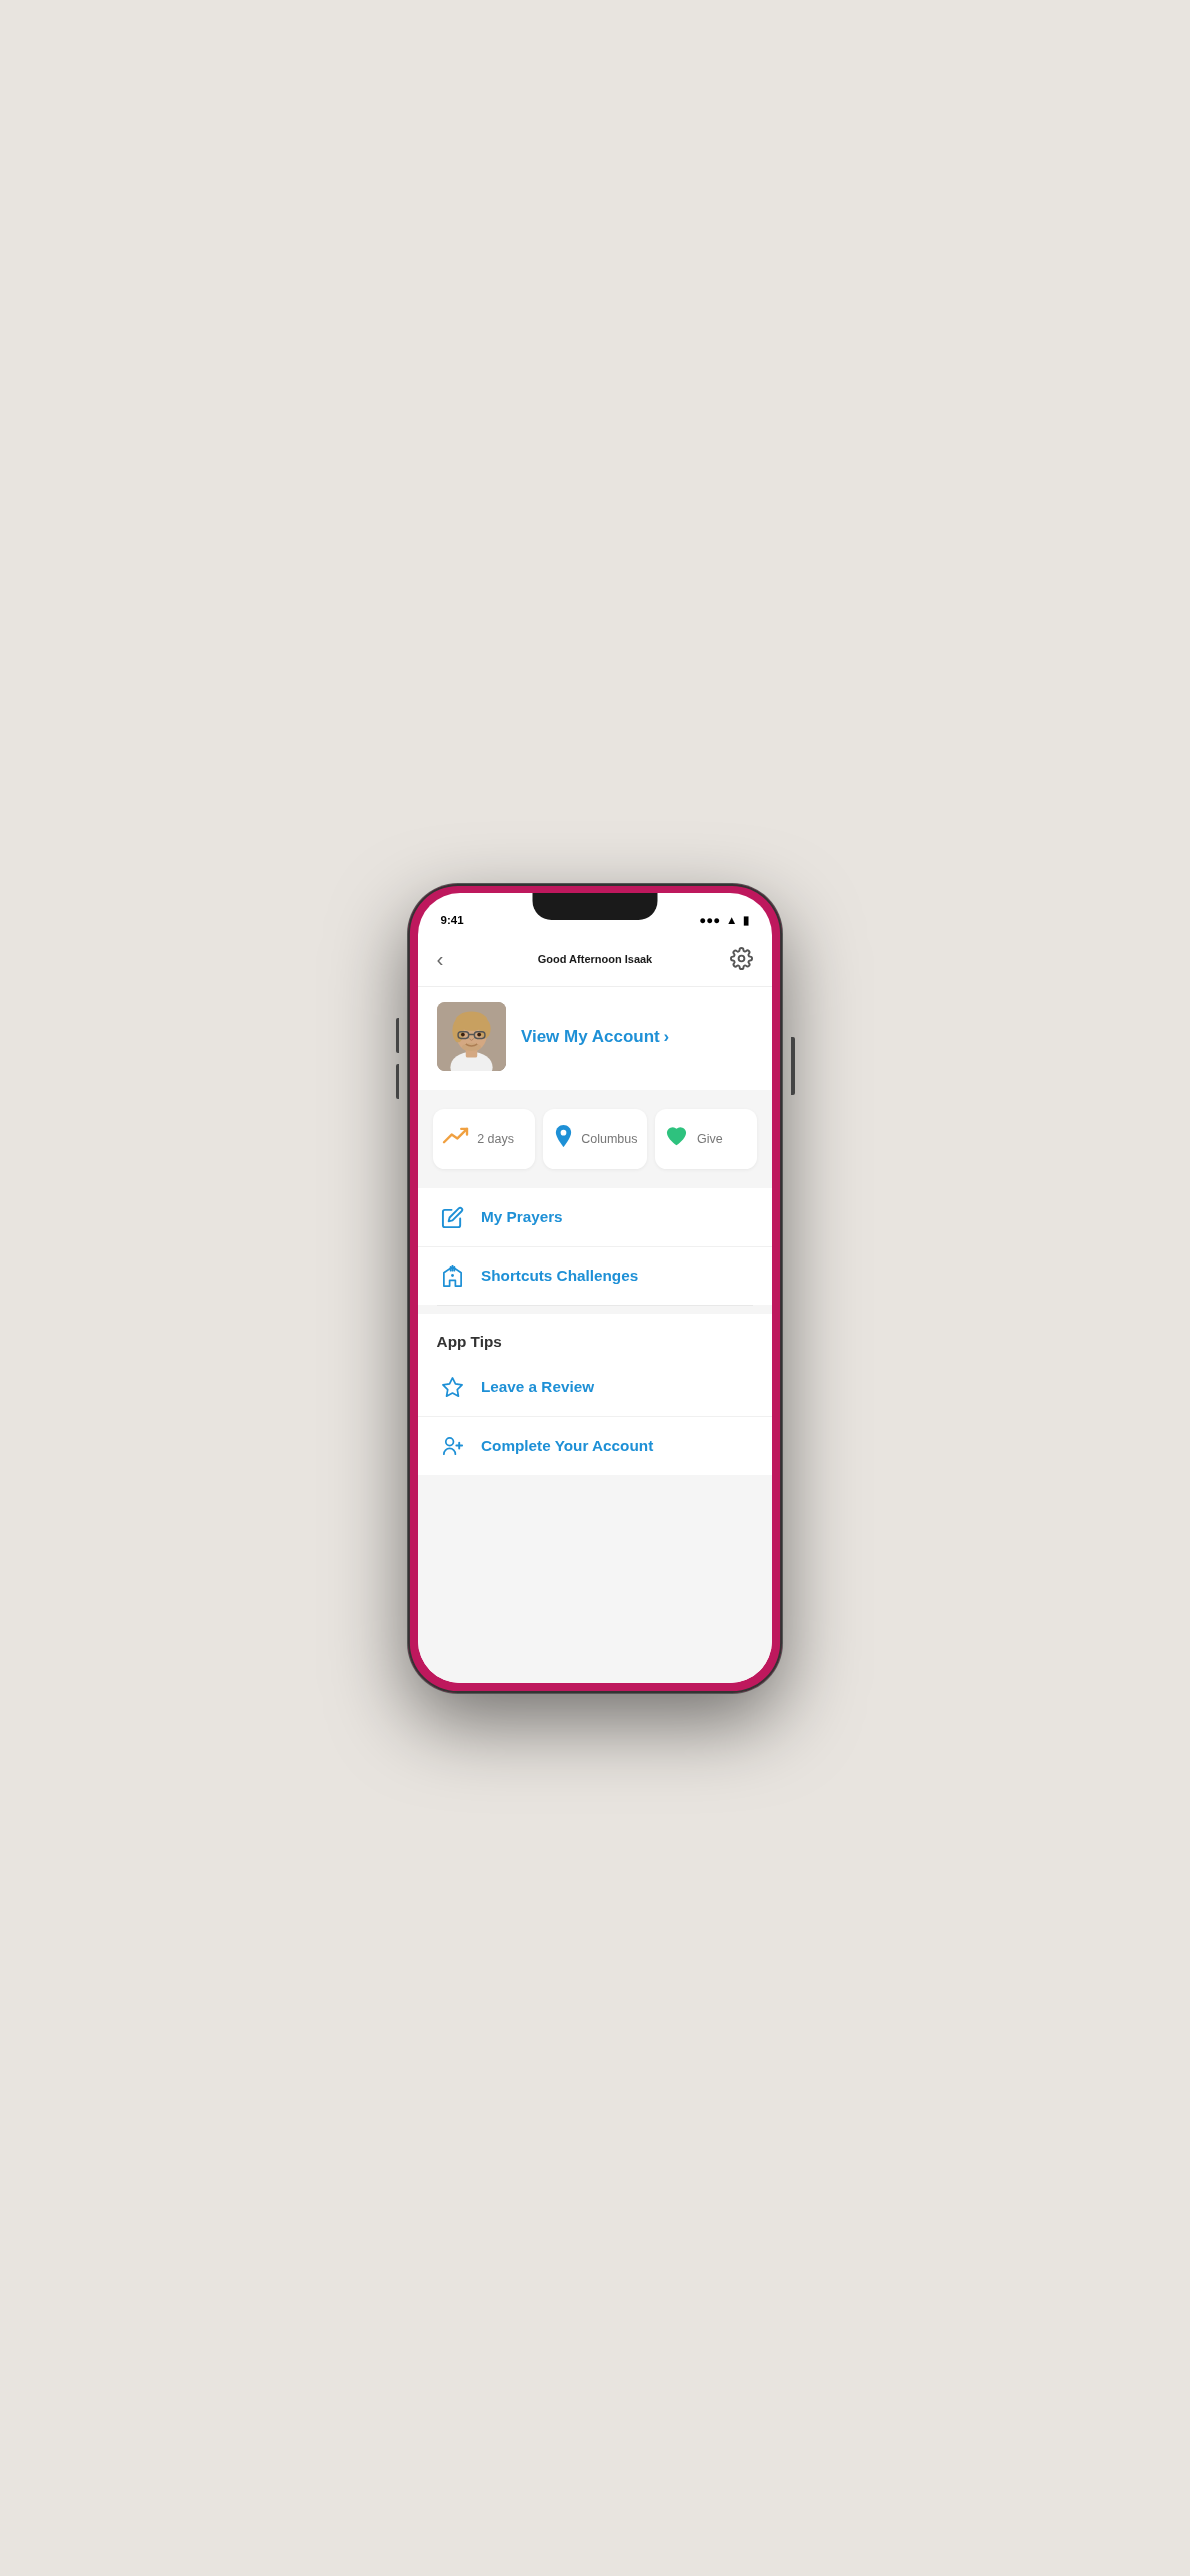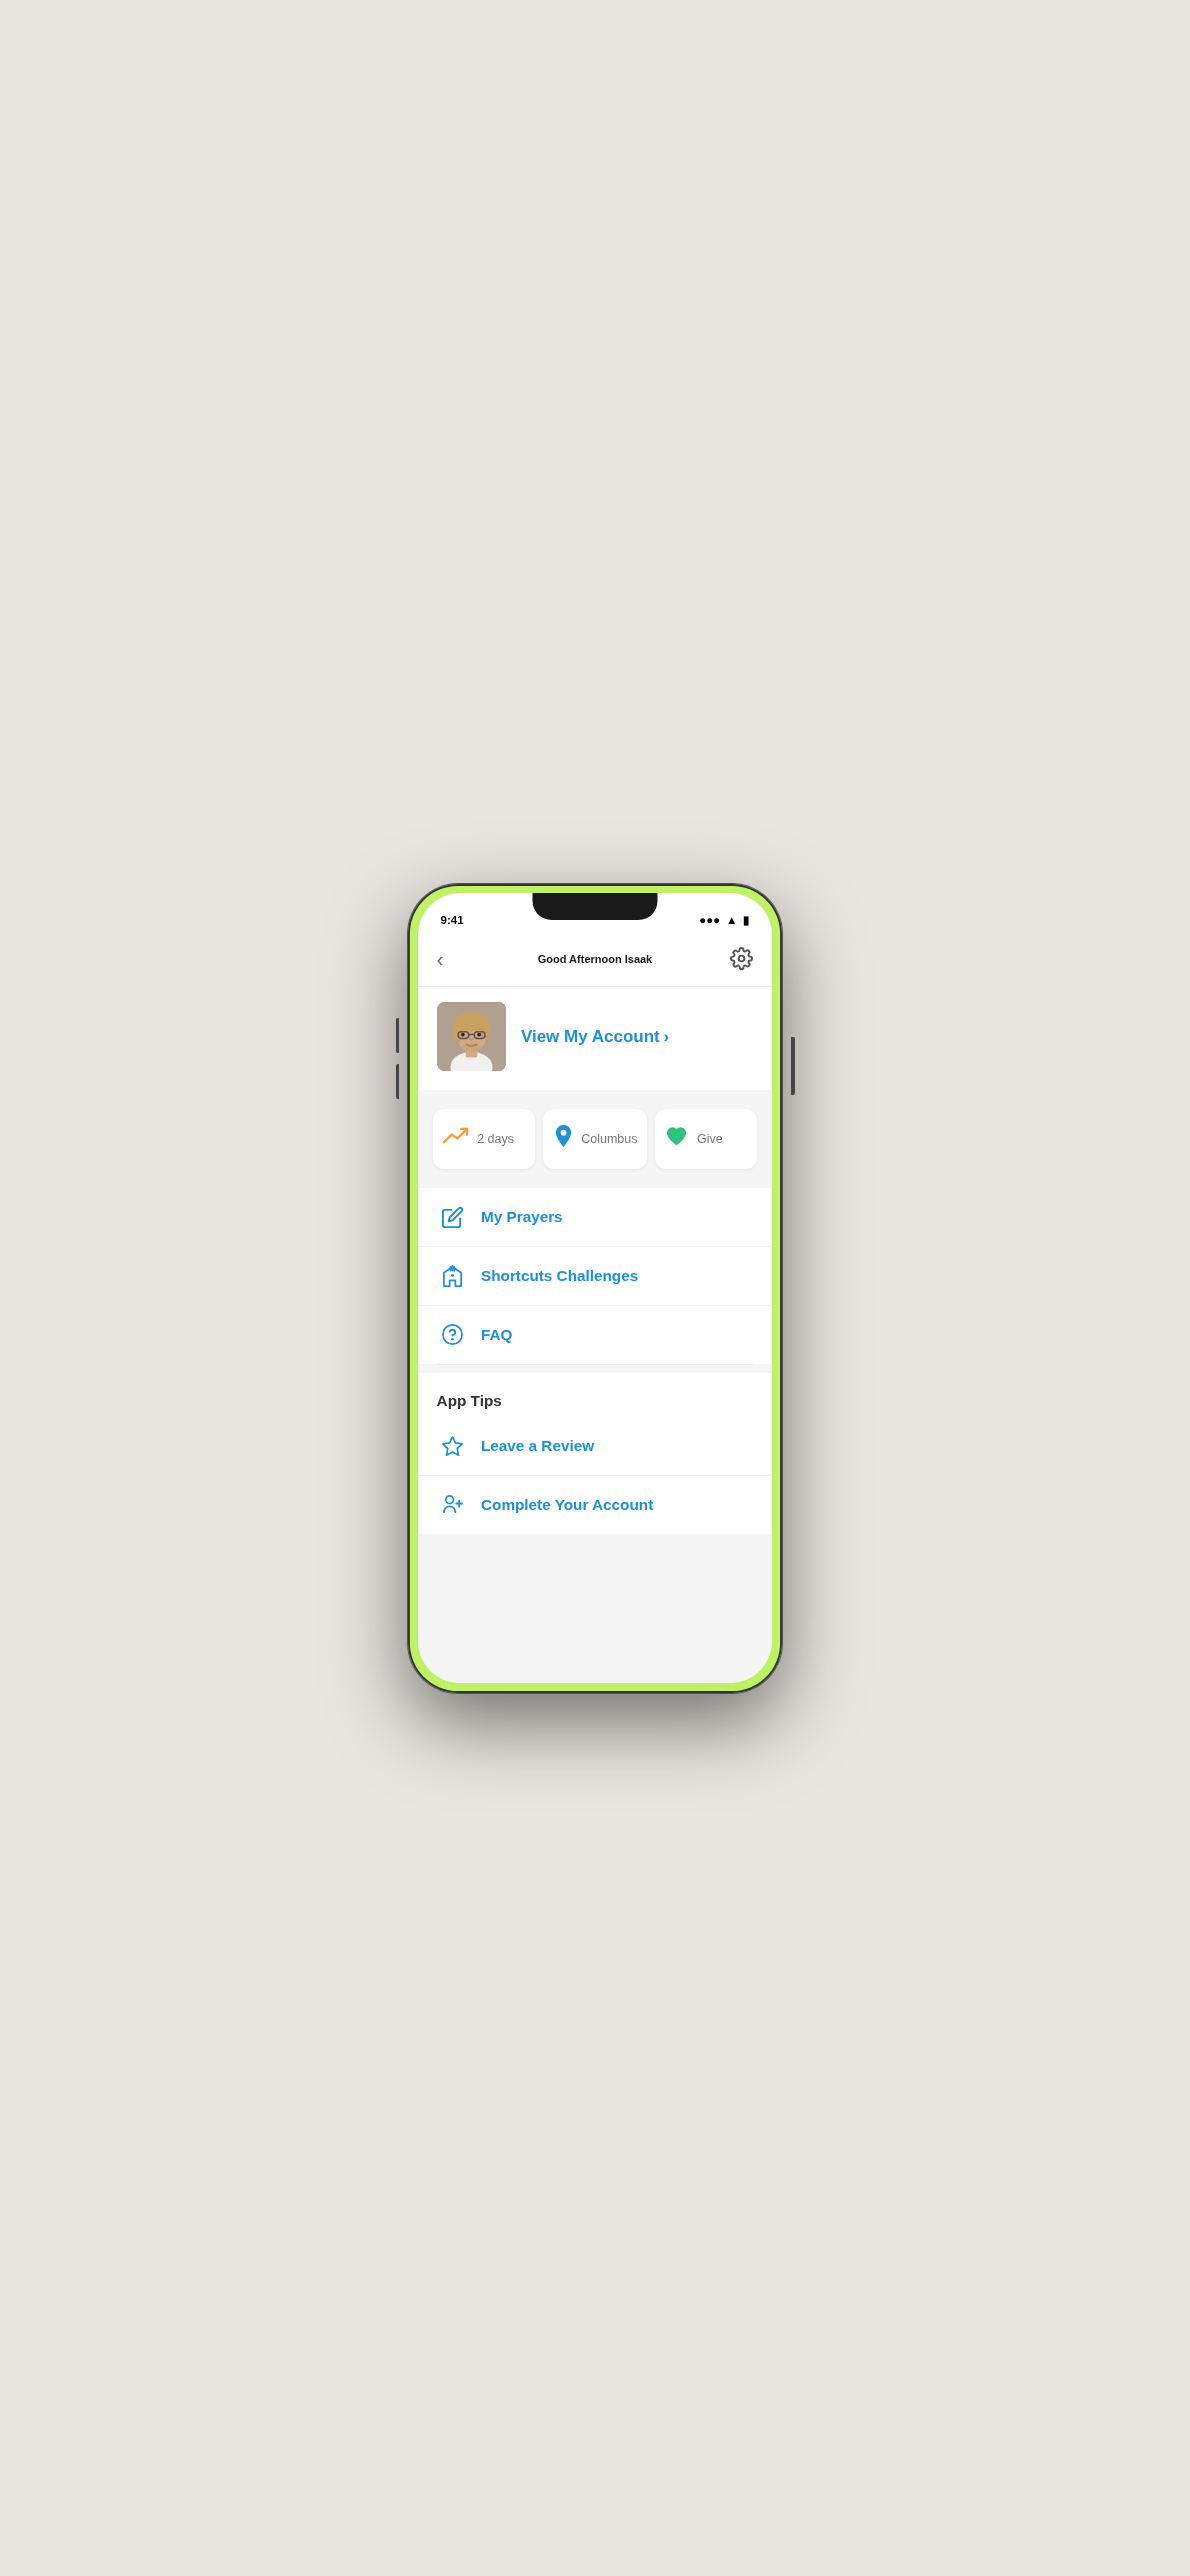--- a/index.html
+++ b/index.html
@@ -9,21 +9,21 @@
       display: flex;
       justify-content: center;
       align-items: center;
       min-height: 100vh;
       font-family: -apple-system, BlinkMacSystemFont, 'Helvetica Neue', sans-serif;
     }
 
     .phone-outer {
       width: 374px;
       height: 809px;
-      background: #bef264;
+      background: #be185d;
       border-radius: 50px;
       padding: 9.6px;
       box-shadow:
         0 0 0 1px #555,
         0 29px 77px rgba(0,0,0,0.5),
         inset 0 0 0 1.9px #333;
       position: relative;
     }
 
     .phone-inner {
@@ -385,30 +385,20 @@
               <path d="M12 2L3 8v14h6v-6h6v6h6V8L12 2z" stroke-width="1.8"></path>
               <path d="M10 2v4M14 2v4M12 0v6" stroke-width="1.8"></path>
               <circle cx="12" cy="11" r="1.5" fill="#1e90d6" stroke="none"></circle>
             </svg>
           </div>
           <div class="shortcut-label">Shortcuts Challenges</div>
         </div>
 
 
 
-        <div class="shortcut-item">
-          <div class="shortcut-icon-wrap">
-            <svg class="icon-svg" viewBox="0 0 24 24" stroke="#1e90d6" fill="none">
-              <circle cx="12" cy="12" r="10" stroke-width="1.8"></circle>
-              <path d="M9.09 9a3 3 0 0 1 5.83 1c0 2-3 3-3 3" stroke-width="2"></path>
-              <line x1="12" y1="17" x2="12.01" y2="17" stroke-width="2.5"></line>
-            </svg>
-          </div>
-          <div class="shortcut-label">FAQ</div>
-        </div>
       </div>
 
       <div class="divider"></div>
 
       <div class="section">
         <div class="section-title">App Tips</div>
 
         <div class="shortcut-item">
           <div class="shortcut-icon-wrap">
             <svg class="icon-svg" viewBox="0 0 24 24" stroke="#1e90d6" fill="none">

